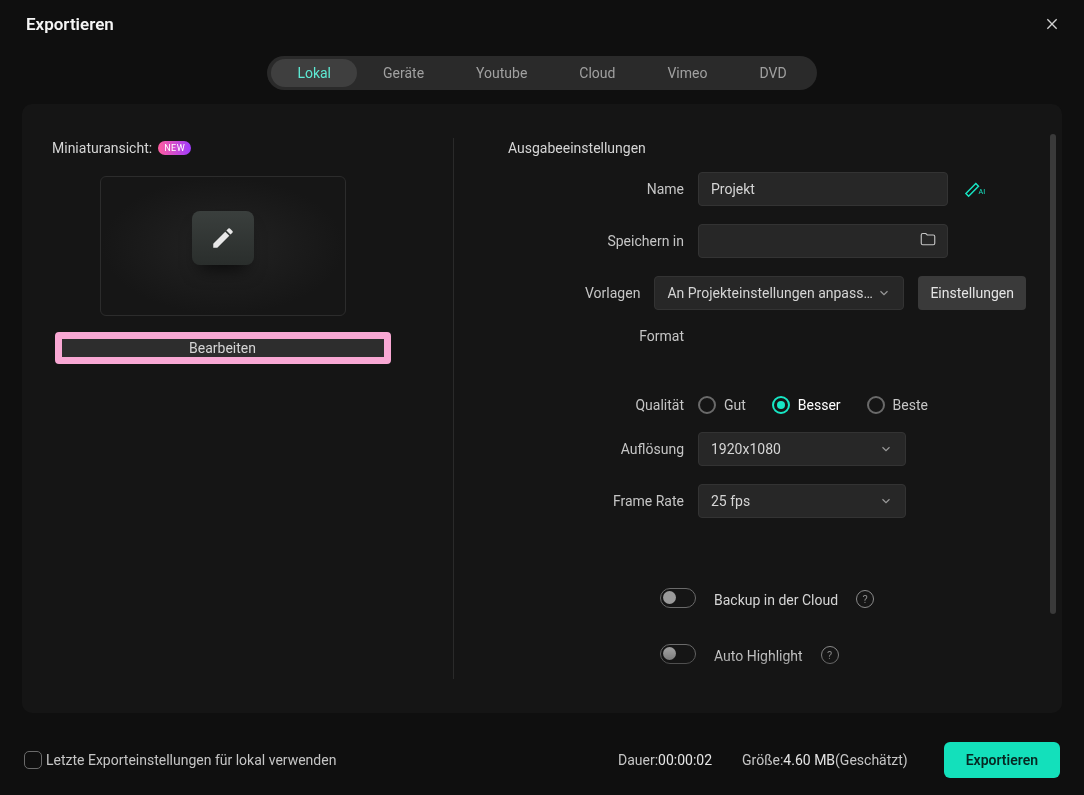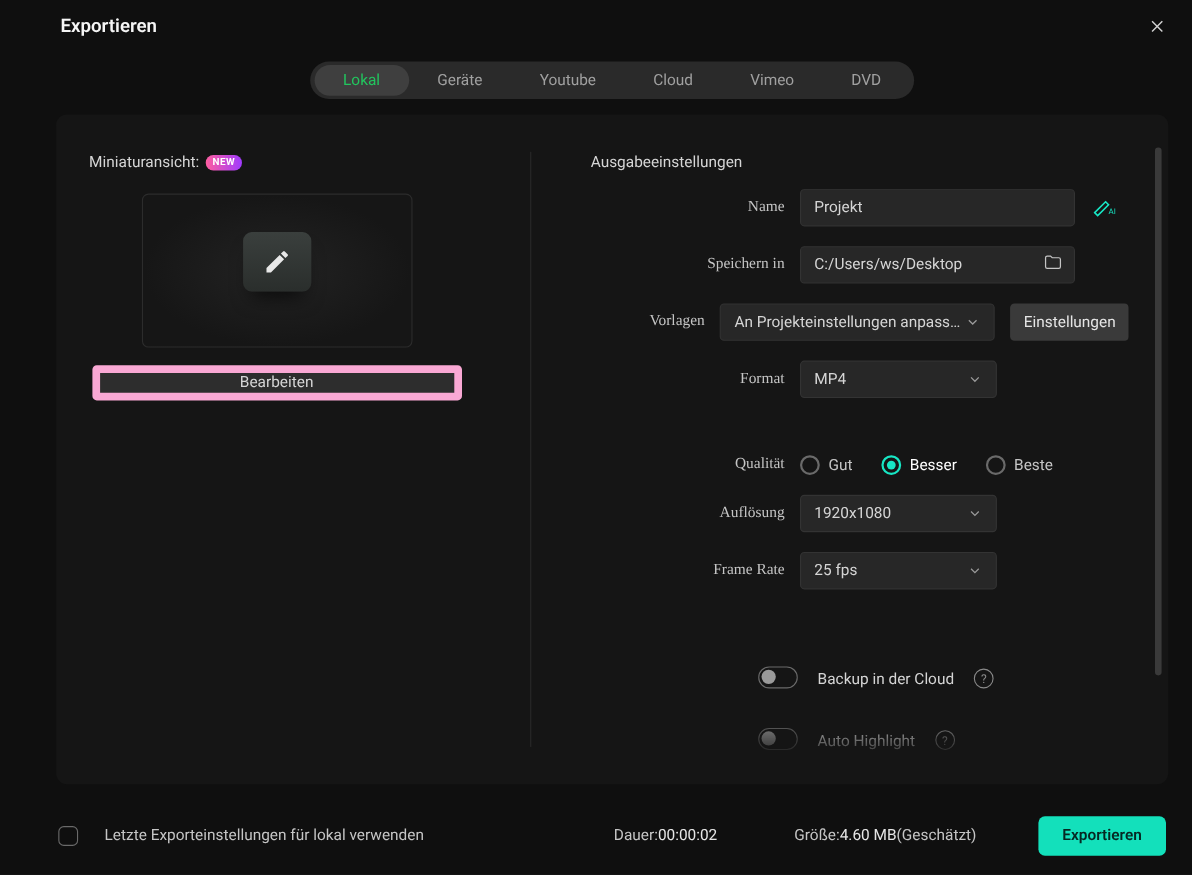--- a/index.html
+++ b/index.html
@@ -1,41 +1,41 @@
 <!DOCTYPE html>
 <html><head>
 <meta charset="utf-8">
 <style>
   * { box-sizing: border-box; margin: 0; padding: 0; font-family: -apple-system, BlinkMacSystemFont, 'Segoe UI', Roboto, sans-serif; }
   html, body { width: 1084px; height: 795px; background: #1a1a1a; color: #e0e0e0; overflow: hidden; }
-  .window { width: 100%; height: 100%; background: #0f0f0f; display: flex; flex-direction: column; padding-left: 29px; }
+  .window { width: 100%; height: 100%; background: #0f0f0f; display: flex; flex-direction: column; }
   .titlebar { display: flex; align-items: center; justify-content: space-between; padding: 14px 22px 18px 26px; }
   .title { font-size: 17px; font-weight: 600; color: #f5f5f5; }
   .close-btn { width: 20px; height: 20px; display:flex; align-items:center; justify-content:center; cursor:pointer; color:#d0d0d0; }
   .close-btn svg { width: 16px; height: 16px; stroke: currentColor; }
   .tabs-wrap { display:flex; justify-content:center; padding: 4px 0 14px 0; }
   .tabs { display:flex; align-items:center; gap: 0; background: #2a2a2a; border-radius: 22px; padding: 3px 4px; }
   .tab { padding: 6px 26px; font-size: 14px; color: #a0a0a0; border-radius: 18px; cursor:pointer; }
-  .tab.active { background: #3f3f3f; color: #22c55e; }
+  .tab.active { background: #3f3f3f; color: #5eead4; }
   .body { flex:1; display:flex; padding: 0 22px 12px 22px; min-height:0; }
   .panel { flex:1; background: #151515; border-radius: 10px; display:flex; position:relative; overflow:hidden;gap:36px; }
   .left-col { width: 395px; padding: 36px 24px 20px 30px; }
   .thumb-label-row { display:flex; align-items:center; gap:6px; margin-bottom: 20px; }
   .thumb-label { font-size: 14px; color: #d5d5d5; }
-  .badge-new { display:inline-block; font-size: 9px; font-weight:700; color:#fff; padding: 2px 6px; border-radius: 8px; background: linear-gradient(90deg,#ff5ea0,#a03bff); letter-spacing:0.5px;text-align:right; }
+  .badge-new { display:inline-block; font-size: 9px; font-weight:400; color:#fff; padding: 2px 6px; border-radius: 8px; background: linear-gradient(90deg,#ff5ea0,#a03bff); letter-spacing:0.5px;text-align:right; }
   .thumb-box { width: 246px; height: 140px; margin: 0 auto 16px auto; border: 1px solid #2c2c2c; border-radius: 6px; background: radial-gradient(ellipse at center, #232323 0%, #161616 70%); display:flex; align-items:center; justify-content:center; position:relative; }
   .thumb-tile { width: 62px; height: 54px; border-radius: 8px; background: linear-gradient(180deg,#3a3f3d,#2a2e2c); display:flex; align-items:center; justify-content:center; box-shadow: 0 12px 18px -8px rgba(0,0,0,0.7); margin-top:-16px;}
   .thumb-tile svg { width: 26px; height: 26px; fill:#e8e8e8; }
   .edit-btn { width: 336px; margin: 0 auto; height: 32px; background: #2d2d2d; border-radius: 4px; display:flex; align-items:center; justify-content:center; font-size: 14px; color:#d5d5d5; cursor:pointer; border:7px solid #f9a8d4;}
   .divider { width:1px; background:#2a2a2a; margin: 34px 0; }
   .right-col { flex:1; padding: 36px 36px 0 18px; overflow:hidden; position:relative; }
   .section-title { font-size: 14px; color: #d5d5d5; margin-bottom: 16px; }
   .settings { display:flex; flex-direction:column; gap: 18px; height: 520px; overflow-y:auto; padding-bottom:10px; mask-image: linear-gradient(to bottom, black 92%, transparent 100%);}
   .row { display:flex; align-items:center; gap: 14px; }
-  .row-label { width: 176px; text-align:right; font-size: 14px; color: #c5c5c5; font-family: Liberation Serif, serif; }
+  .row-label { width: 176px; text-align:right; font-size: 14px; color: #c5c5c5; }
   .input, .select { flex:1; max-width:250px; height: 34px; background:#272727; border:1px solid #333; border-radius:4px; color:#d5d5d5; font-size:14px; padding: 0 12px; display:flex; align-items:center; justify-content:space-between; }
   .input input { background:transparent; border:none; outline:none; color:#d5d5d5; font-size:14px; width:100%; }
   .select { cursor:pointer; position:relative; }
   .select-text { flex:1; overflow:hidden; text-overflow:ellipsis; white-space:nowrap; }
   .chev { width:14px; height:14px; flex-shrink:0; }
   .chev svg { width:14px; height:14px; stroke:#9a9a9a; fill:none; stroke-width:2; }
   .icon-btn { width: 24px; height:24px; display:flex; align-items:center; justify-content:center; cursor:pointer; }
   .ai-icon svg { width:22px; height:18px; stroke:#17e6c4; fill:none; stroke-width:1.6; }
   .folder-icon { position:absolute; right:10px; top:50%; transform:translateY(-50%);}
   .folder-icon svg { width:18px; height:18px; stroke:#c5c5c5; fill:none; stroke-width:1.5;}
@@ -47,21 +47,21 @@
   .radio.sel .radio-dot { border-color:#17e6c4; }
   .radio.sel .radio-dot::after { content:""; width:8px; height:8px; border-radius:50%; background:#17e6c4;}
   .radio.sel { color:#fff; }
   .toggle-row { display:flex; align-items:flex-end; gap: 18px; padding-left: 152px;}
   .toggle { width:36px; height:20px; border-radius:12px; border:1.5px solid #6a6a6a; position:relative; cursor:pointer; flex-shrink:0;}
   .toggle::after { content:""; position:absolute; top:2px; left:2px; width:13px; height:13px; border-radius:50%; background:#9a9a9a;}
   .toggle-label { font-size:14px; color:#d5d5d5; }
   .help-icon { width:18px; height:18px; border:1.5px solid #8a8a8a; border-radius:50%; display:flex; align-items:center; justify-content:center; font-size:11px; color:#8a8a8a; cursor:pointer;}
   .scrollbar-track { position:absolute; right:6px; top:30px; width:6px; height:610px; background:transparent; }
   .scrollbar-thumb { position:absolute; right:0; top:0; width:6px; height:480px; background:#3a3a3a; border-radius:3px;}
-  .footer { height: 70px; display:flex; align-items:center; padding: 0 24px; gap: 24px; }
+  .footer { height: 70px; display:flex; align-items:center; padding: 0 24px; gap: 4px; }
   .checkbox { width:18px; height:18px; border:1.5px solid #6a6a6a; border-radius:5px; cursor:pointer; flex-shrink:0;}
   .footer-check-label { font-size:14px; color:#c5c5c5; }
   .spacer { flex:1; }
   .stat-label { font-size:14px; color:#c5c5c5; }
   .stat-val { font-size:14px; color:#e5e5e5; }
   .export-btn { margin-left: 32px; height:36px; padding:0 22px; background:#13e0bb; color:#062722; font-size:14px; font-weight:600; border-radius:6px; display:flex; align-items:center; cursor:pointer; }
   .settings::-webkit-scrollbar{width:0;}
 </style>
 </head>
 <body>
@@ -122,21 +122,20 @@
               <svg viewBox="0 0 24 20">
                   <path d="M3 15 L14 4 L17 7 L6 18 Z M14 4 L17 7"></path>
                   <text x="17" y="16" font-size="8" fill="#17e6c4" stroke="none">AI</text>
                 </svg>
             </div>
           </div>
 
           <div class="row">
             <div class="row-label">Speichern in</div>
             <div class="select" style="position:relative">
-              <span class="select-text">C:/Users/ws/Desktop</span>
               <span class="folder-icon">
                 <svg viewBox="0 0 24 24">
                     <path d="M3 6a2 2 0 0 1 2-2h4l2 2h8a2 2 0 0 1 2 2v9a2 2 0 0 1-2 2H5a2 2 0 0 1-2-2V6z"></path>
                   </svg>
               </span>
             </div>
             <div style="width:24px"></div>
           </div>
 
           <div class="row">
@@ -145,26 +144,20 @@
               <span class="select-text">An Projekteinstellungen anpassen</span>
               <span class="chev"><svg viewBox="0 0 24 24">
                     <path d="M6 9l6 6 6-6"></path>
                   </svg></span>
             </div>
             <div class="einst-btn">Einstellungen</div>
           </div>
 
           <div class="row">
             <div class="row-label">Format</div>
-            <div class="select">
-              <span class="select-text">MP4</span>
-              <span class="chev"><svg viewBox="0 0 24 24">
-                    <path d="M6 9l6 6 6-6"></path>
-                  </svg></span>
-            </div>
             <div style="width:106px"></div>
           </div>
 
           <div class="hr"></div>
 
           <div class="row">
             <div class="row-label">Qualität</div>
             <div class="radios">
               <div class="radio">
                   <span class="radio-dot"></span>

